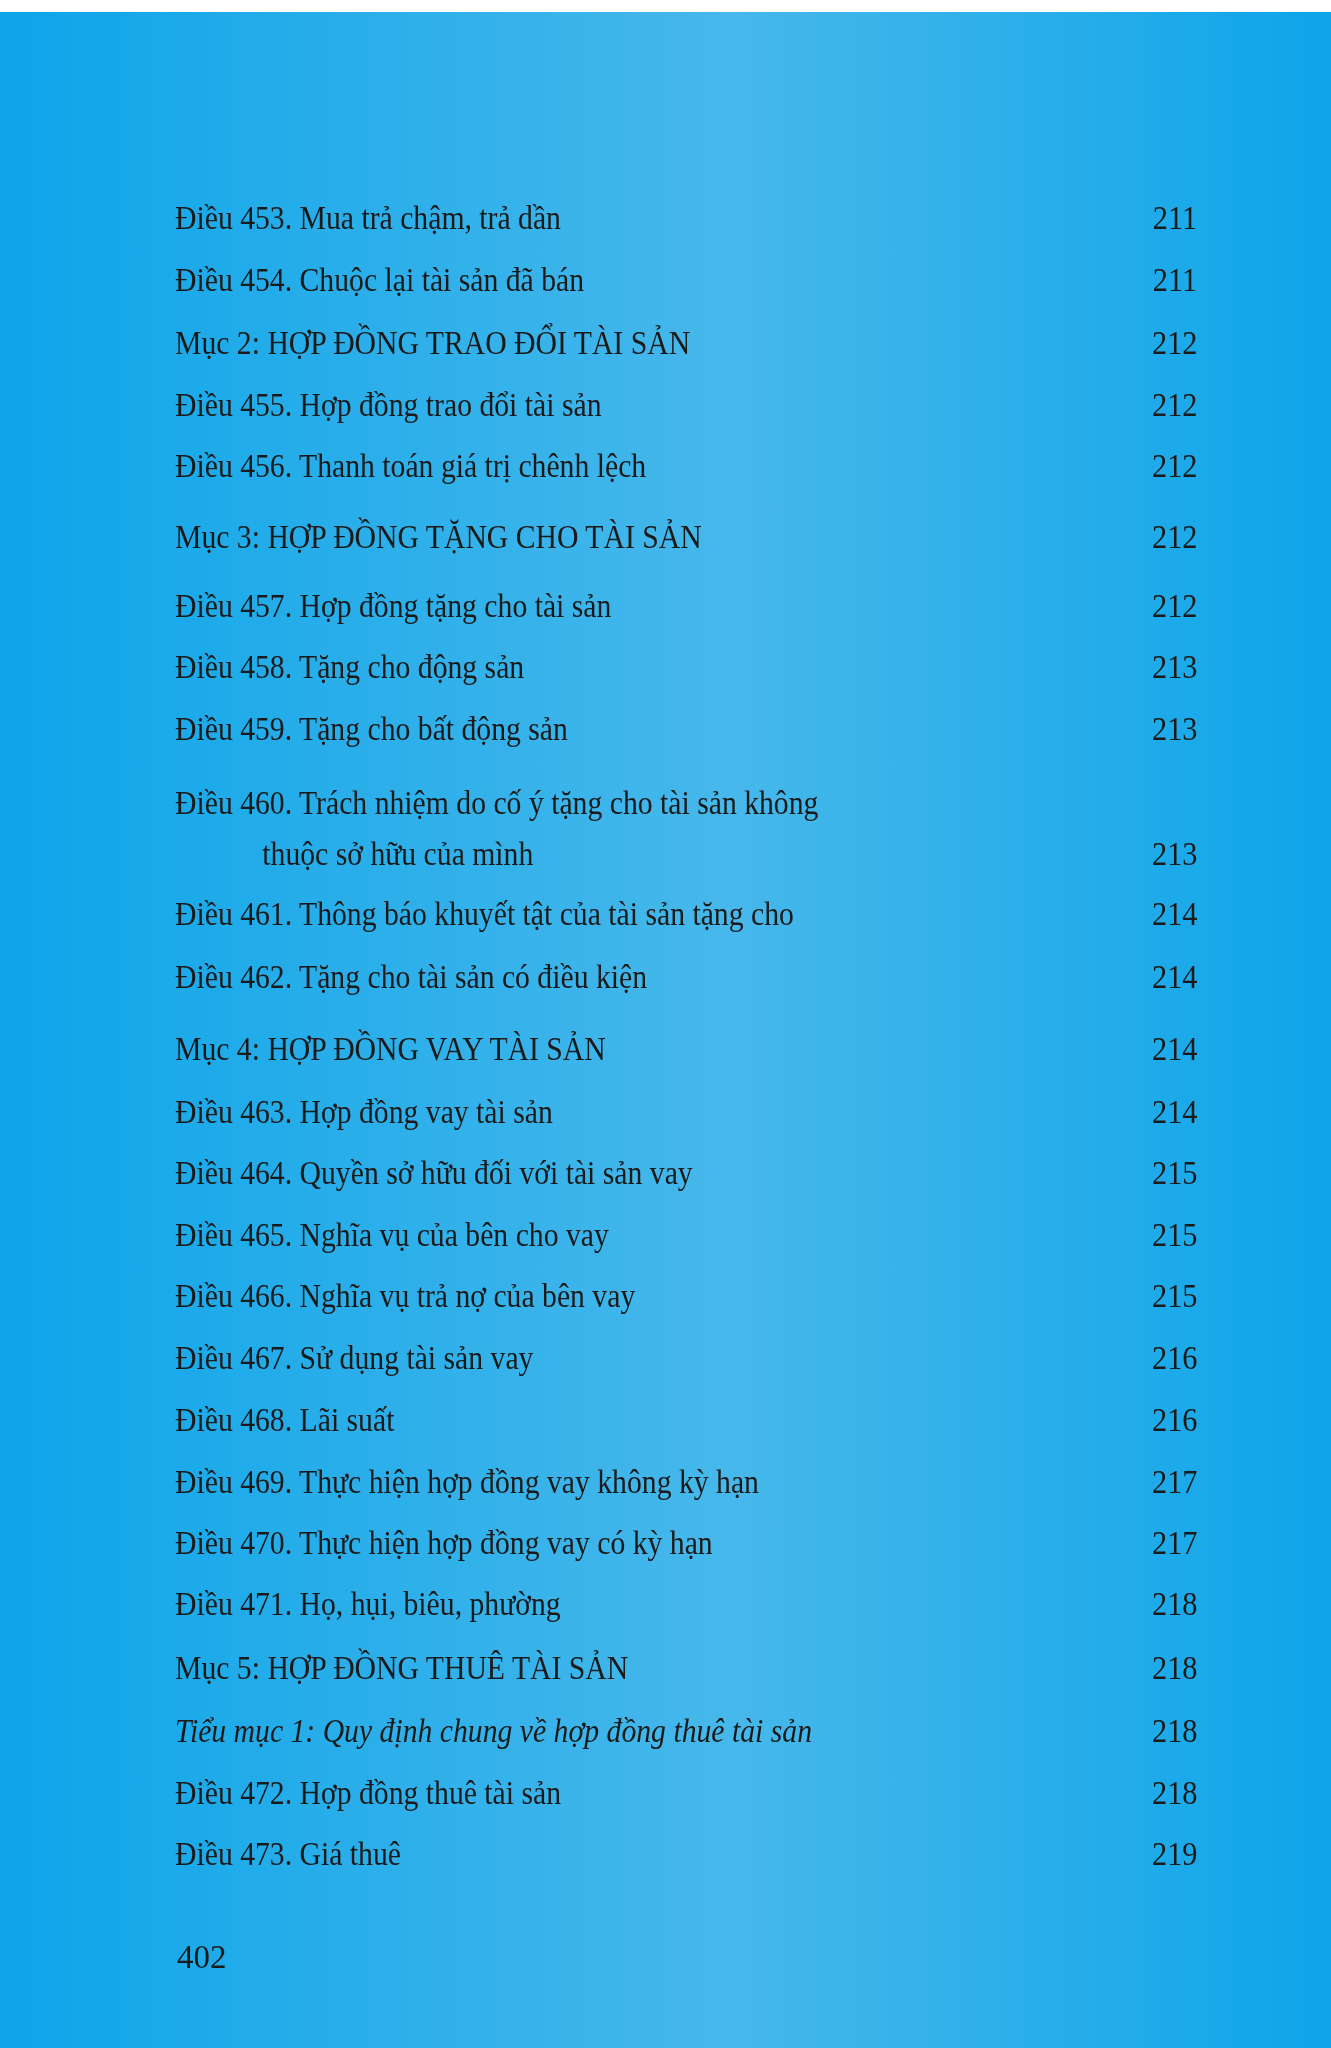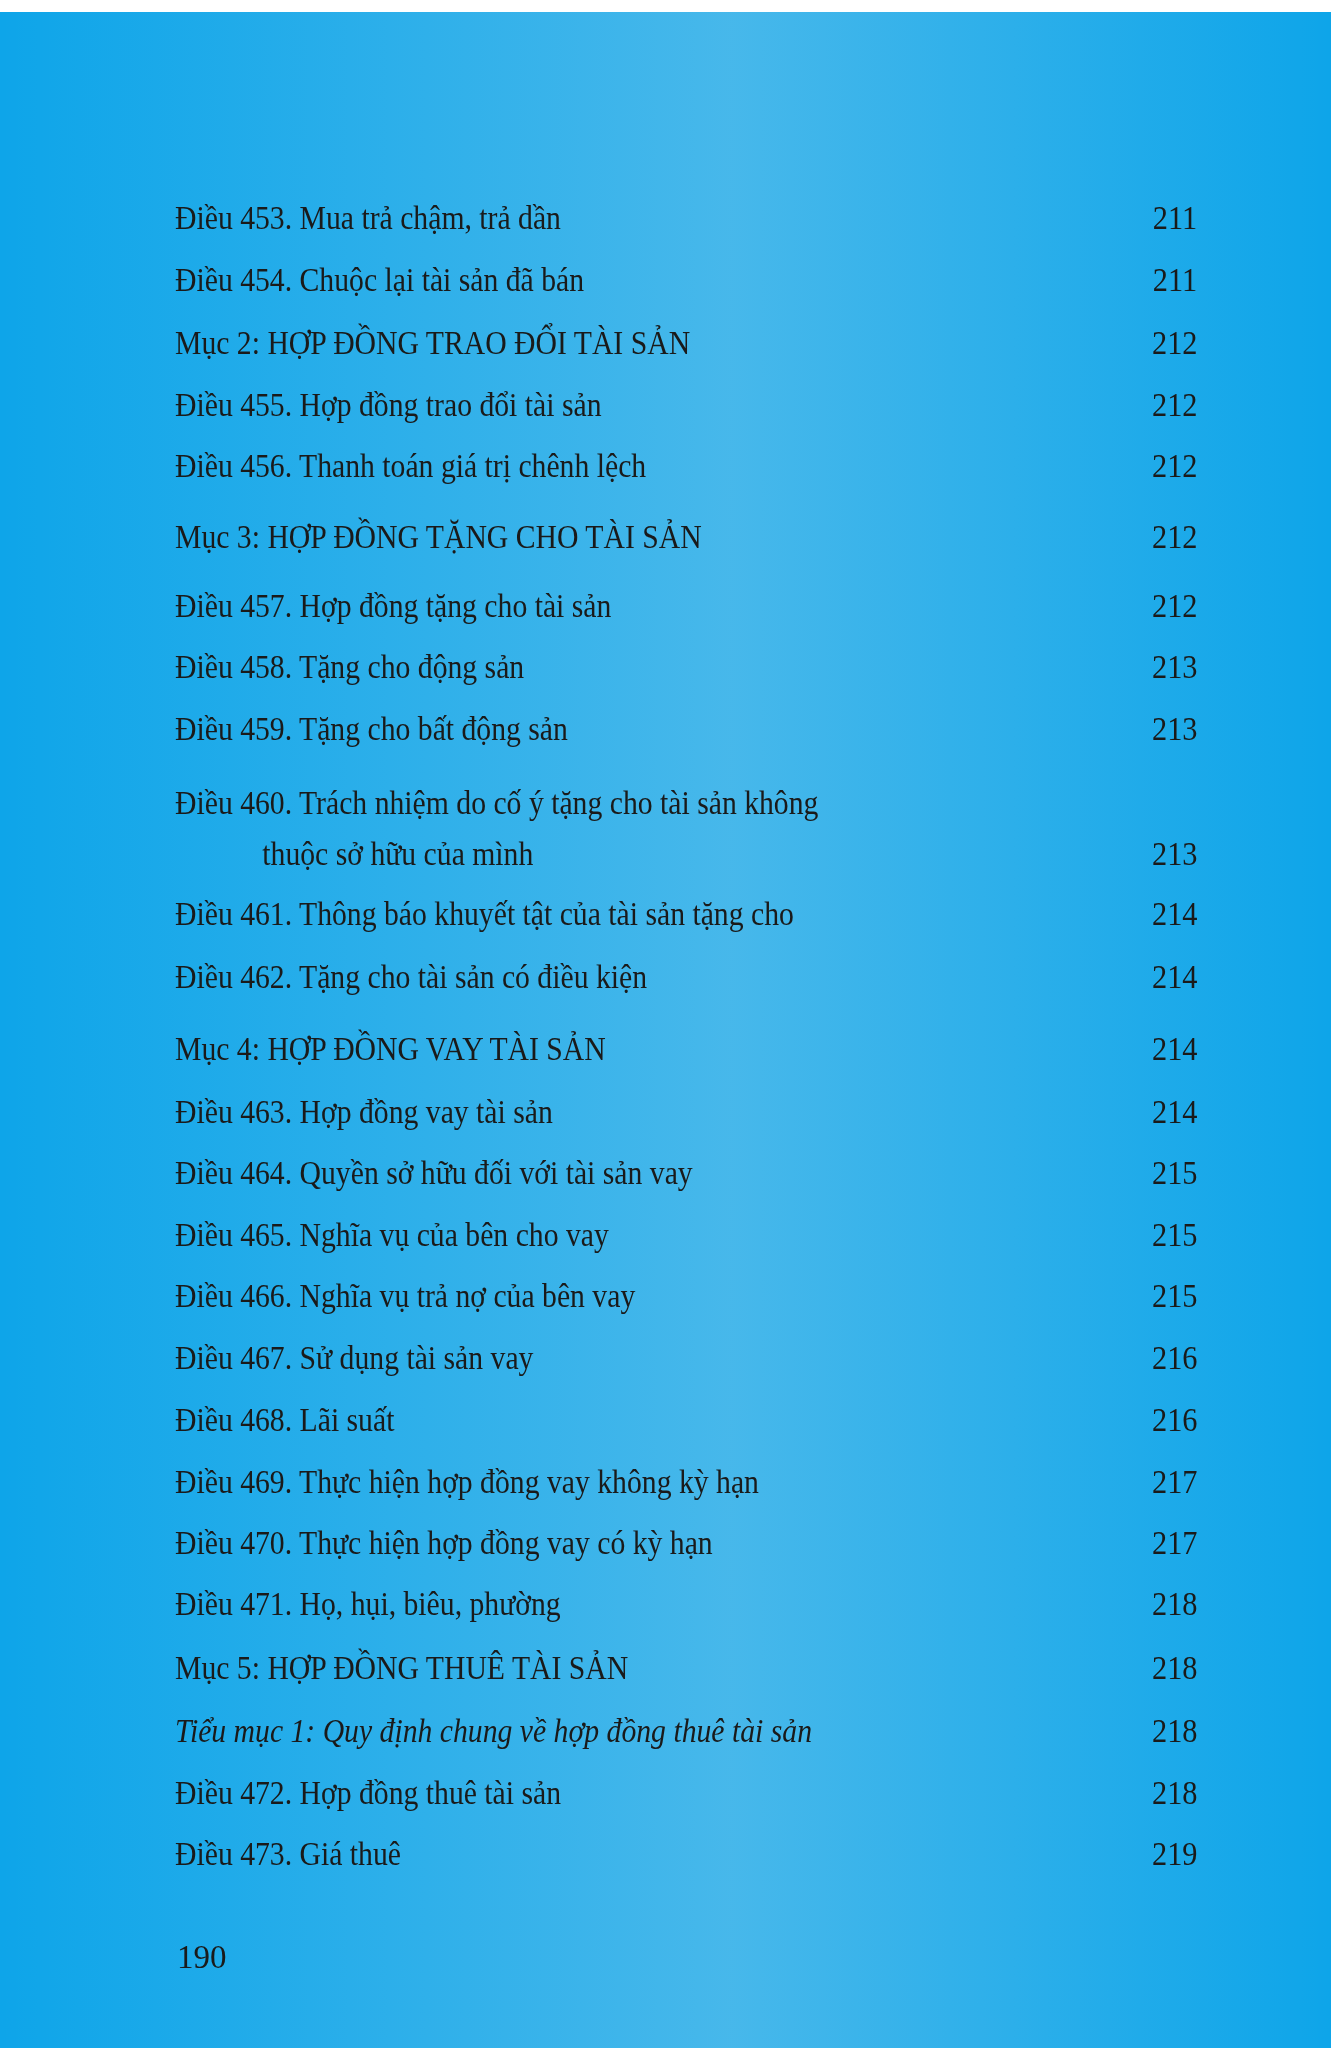--- a/index.html
+++ b/index.html
@@ -140,14 +140,14 @@
     <div class="row" style="top:1761px">
       <span class="title">Điều 472. Hợp đồng thuê tài sản</span>
       <span class="page-num">218</span>
     </div>
     <div class="row" style="top:1822px">
       <span class="title">Điều 473. Giá thuê</span>
       <span class="page-num">219</span>
     </div>
   </div>
 
-  <div class="folio">190</div>
+  <div class="folio">402</div>
 </div>
 
 </body></html>

